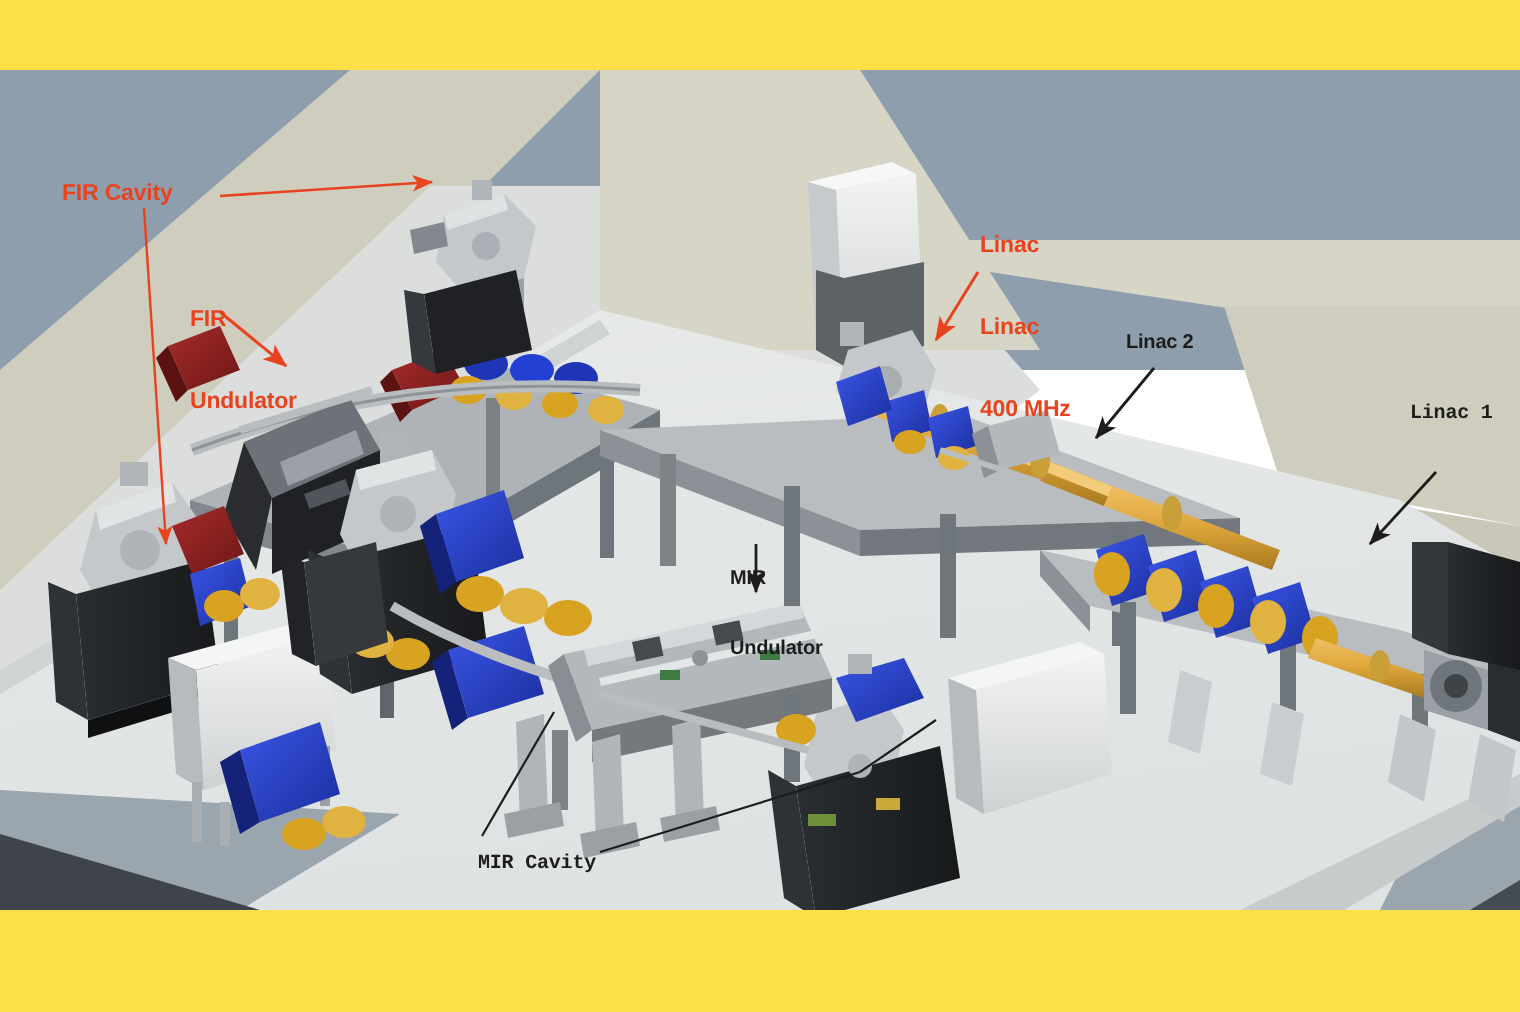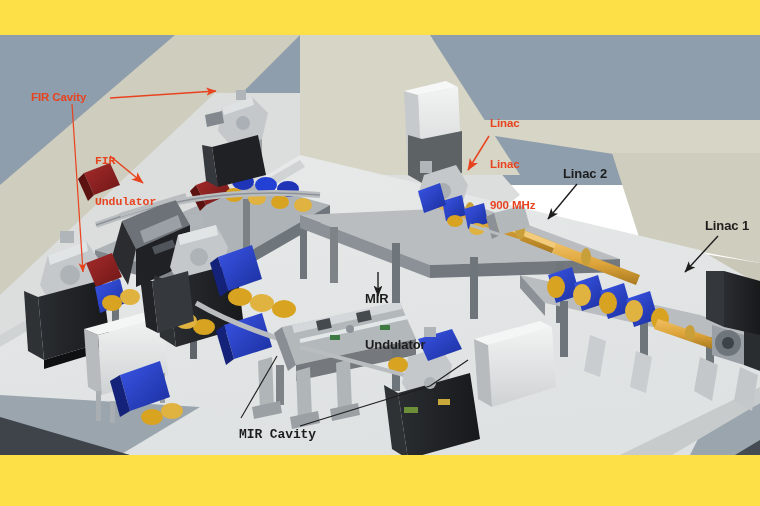--- a/index.html
+++ b/index.html
@@ -33,21 +33,21 @@
   }
   .lbl {
     position: absolute;
     font-family: "Liberation Sans", sans-serif;
     font-weight: bold;
     white-space: pre;
     line-height: 1.18;
     letter-spacing: -0.1px;
   }
   .lbl-red { color: #e8431f; font-size: 11.5px; }
-  .lbl-black { color: #1d1d1d; font-size: 13px; font-weight: bold; }
+  .lbl-black { color: #1d1d1d; font-size: 10px; font-weight: bold; }
   .ann-layer {
     position: absolute;
     left: 0; top: 0;
     width: 760px; height: 506px;
     pointer-events: none;
   }
 </style>
 </head>
 <body>
 
@@ -388,34 +388,34 @@
 
     <line x1="378" y1="272" x2="378" y2="296" stroke="#1d1d1d" stroke-width="1.4" marker-end="url(#arrBlack)"></line>
 
     <line x1="241" y1="418" x2="277" y2="356" stroke="#1d1d1d" stroke-width="1.1"></line>
     <line x1="300" y1="426" x2="430" y2="386" stroke="#1d1d1d" stroke-width="1.1"></line>
     <line x1="430" y1="386" x2="468" y2="360" stroke="#1d1d1d" stroke-width="1.1"></line>
   </svg>
 
   <div class="lbl lbl-red" style="left:31px; top:91px;">FIR Cavity</div>
 
-  <div class="lbl lbl-red" style="left:95px; top:127px;font-family:Liberation Mono, monospace;">
+  <div class="lbl lbl-red" style="left:95px; top:127px;">
     <div>FIR</div>
     <div>Undulator</div>
   </div>
 
   <div class="lbl lbl-red" style="left:490px; top:90px;">
     <div>Linac</div>
     <div>Linac</div>
-    <div>900 MHz</div>
+    <div>400 MHz</div>
   </div>
 
   <div class="lbl lbl-black" style="left:563px; top:166px;">Linac 2</div>
 
-  <div class="lbl lbl-black" style="left:705px; top:218px;">Linac 1</div>
+  <div class="lbl lbl-black" style="left:705px; top:202px;font-family:Liberation Mono, monospace;">Linac 1</div>
 
   <div class="lbl lbl-black" style="left:365px; top:260px;">
     <div>MIR</div>
     <div>Undulator</div>
   </div>
 
   <div class="lbl lbl-black" style="left:239px; top:427px;font-family:Liberation Mono, monospace;">MIR Cavity</div>
 
 </div>
 

